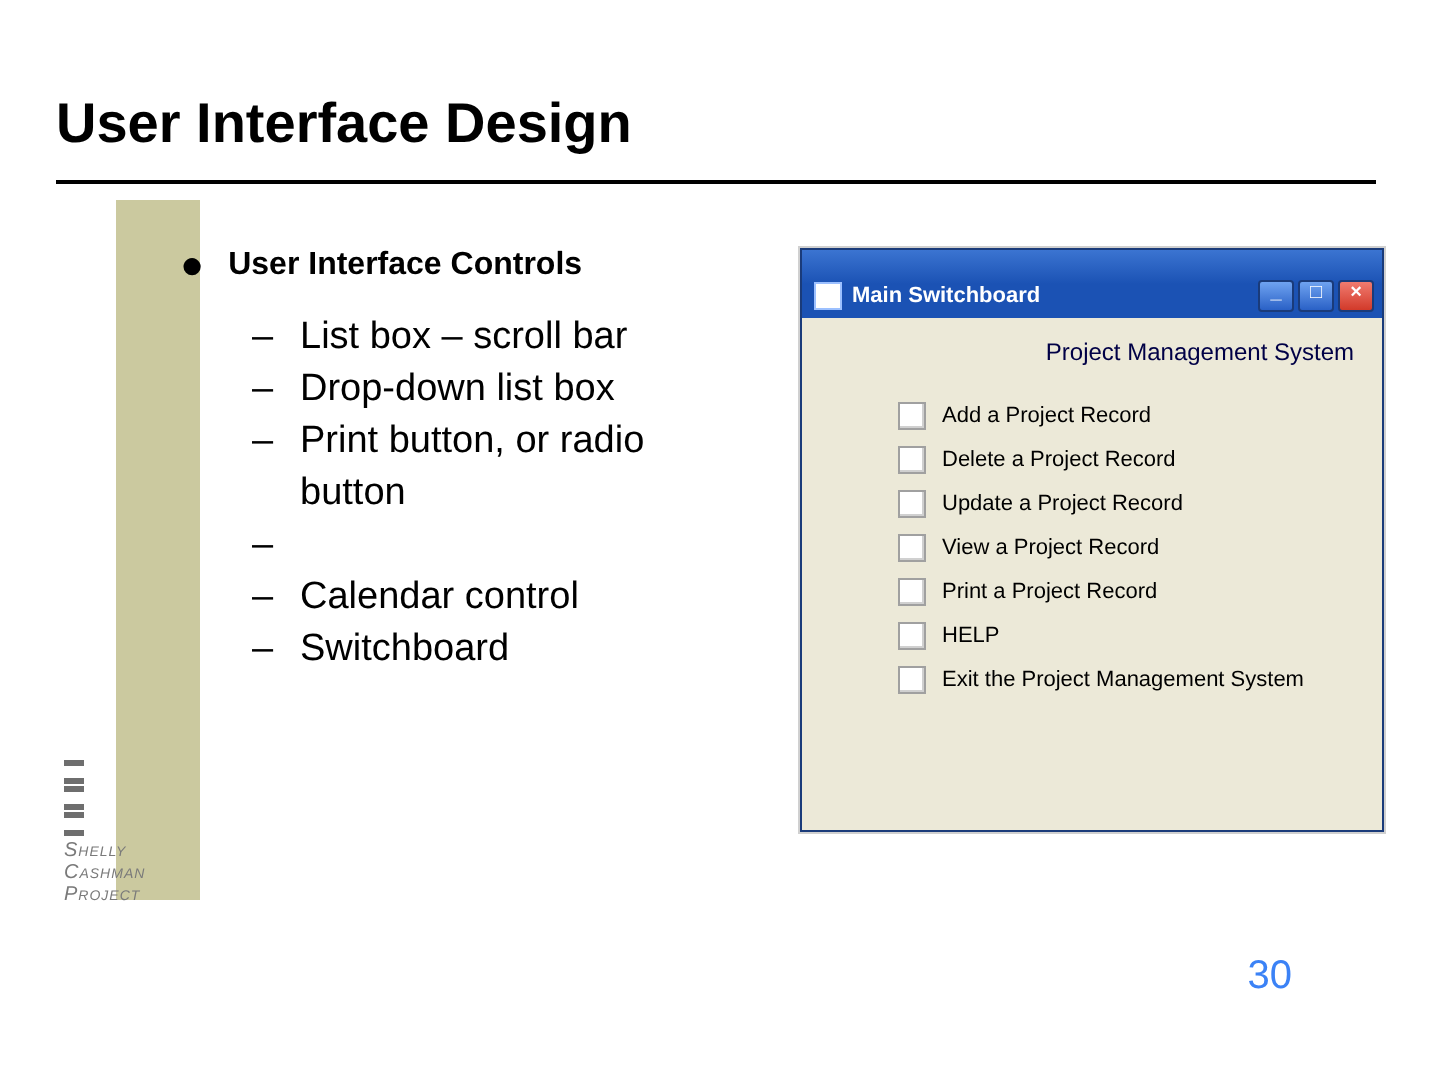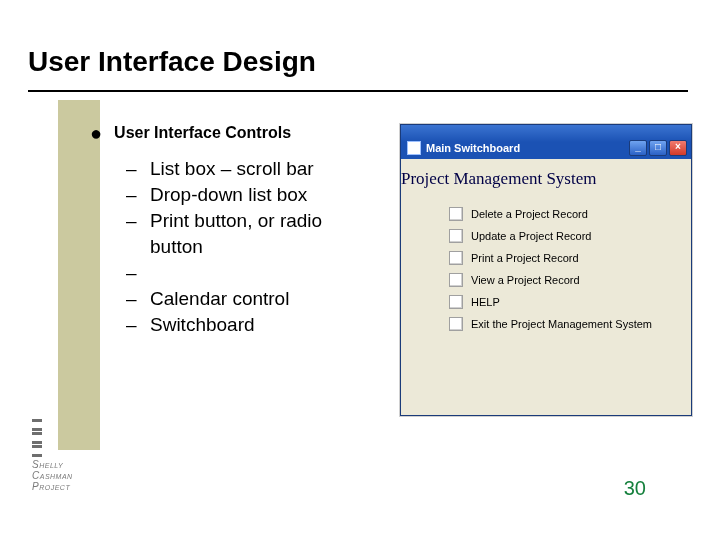--- a/index.html
+++ b/index.html
@@ -21,21 +21,21 @@
     position: absolute;
     left: 58px;
     top: 100px;
     width: 42px;
     height: 350px;
     background: #cbc99f;
   }
   .logo {
     position: absolute;
     left: 32px;
-    top: 419px;
+    top: 380px;
     width: 90px;
     height: 68px;
     font-family: Arial, sans-serif;
     color: #7a7a7a;
     font-size: 10px;
     line-height: 11px;
     letter-spacing: 0.5px;
   }
   .logo .lines {
     display: flex;
@@ -102,21 +102,21 @@
     line-height: 26px;
     color: #000;
     margin-bottom: 0px;
   }
   .dash { flex: 0 0 14px; }
   .pagenum {
     position: absolute;
     right: 74px;
     bottom: 40px;
     font-size: 20px;
-    color: #15803d;
+    color: #3b82f6;
   }
 
   
   .sb-window {
     position: absolute;
     left: 400px;
     top: 124px;
     width: 290px;
     height: 290px;
     background: #ece9d8;
@@ -150,24 +150,24 @@
     border: 1px solid #1a3b7a;
     border-radius: 2px;
     color: #fff;
     font-size: 10px;
     line-height: 12px;
     text-align: center;
     cursor: pointer;
   }
   .winbtn.close { background: linear-gradient(to bottom, #f07b6f, #d23a2a); }
   .sb-heading {
-    text-align: left;
+    text-align: right;
     padding: 10px 14px 10px 0;
-    font-family: Liberation Serif, serif;
-    font-size: 17px;
+    font-family: Liberation Sans, sans-serif;
+    font-size: 12px;
     color: #000046;
   }
   .sb-items {
     padding: 4px 0 0 48px;
   }
   .sb-item {
     display: flex;
     align-items: center;
     gap: 8px;
     font-size: 11px;
@@ -242,33 +242,37 @@
       <div class="winbtns">
         <div class="winbtn">_</div>
         <div class="winbtn">□</div>
         <div class="winbtn close">×</div>
       </div>
     </div>
     <div class="sb-heading">Project Management System</div>
     <div class="sb-items">
       <div class="sb-item">
           <span class="bx"></span>
+          <span>Add a Project Record</span>
+        </div>
+      <div class="sb-item">
+          <span class="bx"></span>
           <span>Delete a Project Record</span>
         </div>
       <div class="sb-item">
           <span class="bx"></span>
           <span>Update a Project Record</span>
         </div>
       <div class="sb-item">
           <span class="bx"></span>
+          <span>View a Project Record</span>
+        </div>
+      <div class="sb-item">
+          <span class="bx"></span>
           <span>Print a Project Record</span>
-        </div>
-      <div class="sb-item">
-          <span class="bx"></span>
-          <span>View a Project Record</span>
         </div>
       <div class="sb-item">
           <span class="bx"></span>
           <span>HELP</span>
         </div>
       <div class="sb-item">
           <span class="bx"></span>
           <span>Exit the Project Management System</span>
         </div>
     </div>

